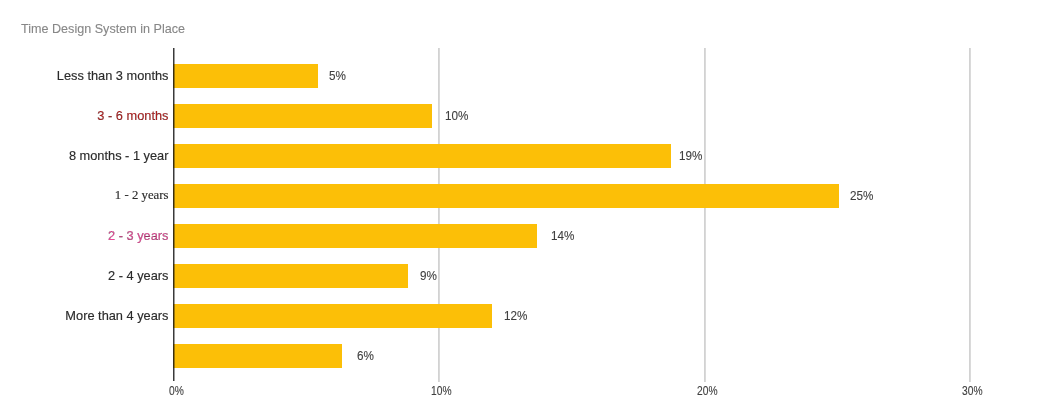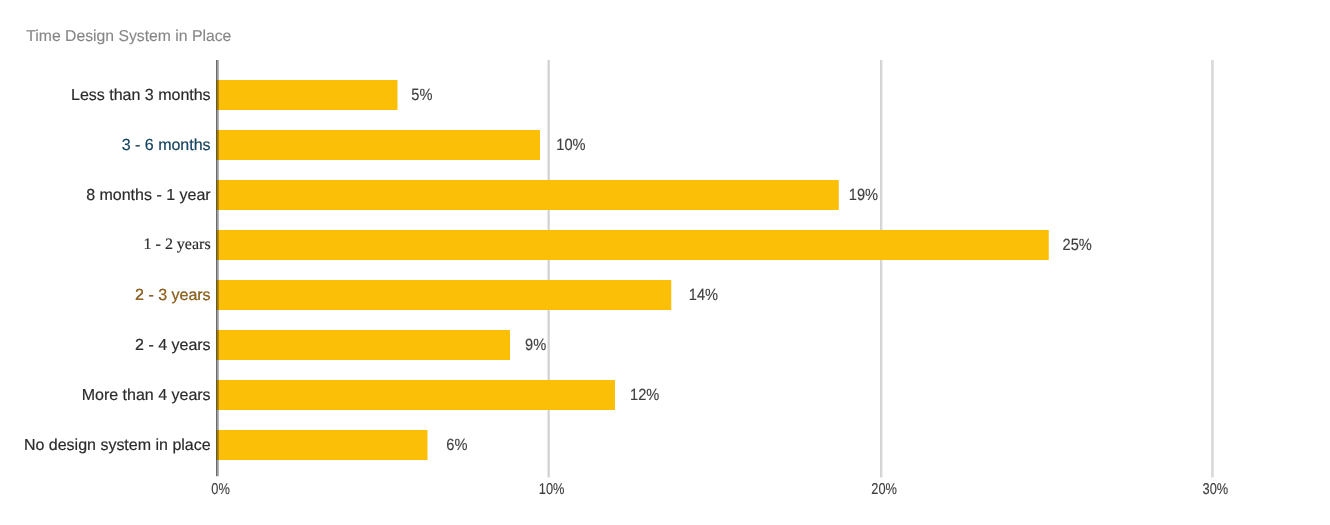--- a/index.html
+++ b/index.html
@@ -66,27 +66,26 @@
     <div class="bar" style="left: 173.3px; top: 63.9px; width: 144.378px; background: rgb(252, 191, 7);"></div>
     <div class="bar" style="left: 173.3px; top: 103.9px; width: 258.765px; background: rgb(252, 191, 7);"></div>
     <div class="bar" style="left: 173.3px; top: 143.9px; width: 497.625px; background: rgb(252, 191, 7);"></div>
     <div class="bar" style="left: 173.3px; top: 183.9px; width: 666.154px; background: rgb(252, 191, 7);"></div>
     <div class="bar" style="left: 173.3px; top: 223.9px; width: 363.598px; background: rgb(252, 191, 7);"></div>
     <div class="bar" style="left: 173.3px; top: 263.9px; width: 234.614px; background: rgb(252, 191, 7);"></div>
     <div class="bar" style="left: 173.3px; top: 303.9px; width: 318.48px; background: rgb(252, 191, 7);"></div>
     <div class="bar" style="left: 173.3px; top: 343.9px; width: 168.529px; background: rgb(252, 191, 7);"></div>
 
     <div class="cat-label" style="top: 68.2px; color: rgb(43, 43, 43);">Less than 3 months</div>
-    <div class="cat-label" style="top: 108.2px; color: #0c4a6e;">3 - 6 months</div>
+    <div class="cat-label" style="top: 108.2px; color: #b91c1c;">3 - 6 months</div>
     <div class="cat-label" style="top: 148.2px; color: rgb(43, 43, 43);">8 months - 1 year</div>
     <div class="cat-label" style="top: 188.2px; color: rgb(43, 43, 43); font-family: Liberation Serif, serif;">1 - 2 years</div>
-    <div class="cat-label" style="top: 228.2px; color: #a16207; text-align: right;">2 - 3 years</div>
+    <div class="cat-label" style="top: 228.2px; color: #ec4899; text-align: right;">2 - 3 years</div>
     <div class="cat-label" style="top: 268.2px; color: rgb(43, 43, 43);">2 - 4 years</div>
     <div class="cat-label" style="top: 308.2px; color: rgb(43, 43, 43); text-align: center;">More than 4 years</div>
-    <div class="cat-label" style="top: 348.2px; color: rgb(43, 43, 43);">No design system in place</div>
 
     <div class="val-label" style="left: 328.978px; top: 68.3px; color: rgb(63, 63, 63);">5%</div>
     <div class="val-label" style="left: 445.265px; top: 108.3px; color: rgb(63, 63, 63);">10%</div>
     <div class="val-label" style="left: 678.925px; top: 148.3px; color: rgb(63, 63, 63);">19%</div>
     <div class="val-label" style="left: 850.254px; top: 188.3px; color: rgb(63, 63, 63);">25%</div>
     <div class="val-label" style="left: 550.698px; top: 228.3px; color: rgb(63, 63, 63);">14%</div>
     <div class="val-label" style="left: 420.414px; top: 268.3px; color: rgb(63, 63, 63);">9%</div>
     <div class="val-label" style="left: 503.58px; top: 308.3px; color: rgb(63, 63, 63);">12%</div>
     <div class="val-label" style="left: 356.829px; top: 348.3px; color: rgb(63, 63, 63);">6%</div>
 

